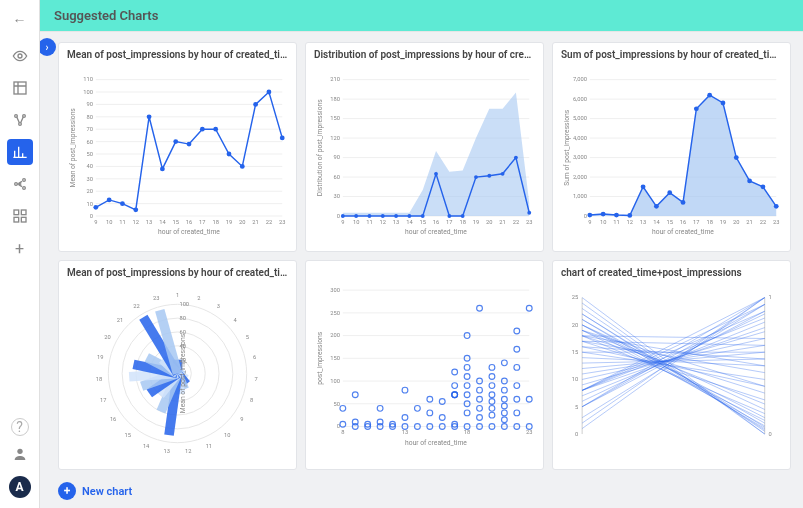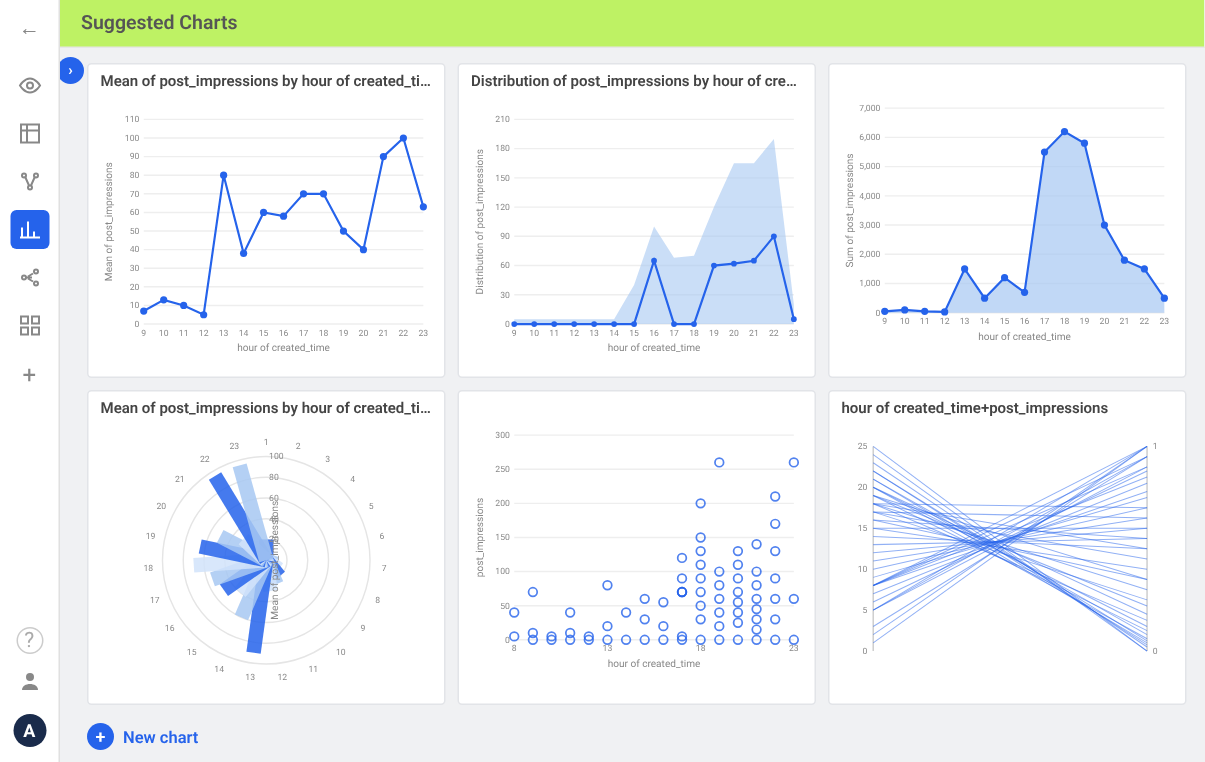--- a/index.html
+++ b/index.html
@@ -7,21 +7,21 @@
   .app { display: flex; height: 100%; }
   .sidebar { width: 40px; background: #fff; display: flex; flex-direction: column; align-items: center; padding-top: 10px; border-right: 1px solid #e0e0e0; }
   .sidebar .back { color: #888; font-size: 14px; margin-bottom: 14px; cursor: pointer; }
   .sidebar .tool { width: 26px; height: 26px; margin: 3px 0; border-radius: 4px; display:flex; align-items:center; justify-content:center; color:#888; cursor:pointer; }
   .sidebar .tool.active { background: #2563eb; color: #fff; }
   .sidebar .tool svg { width:16px; height:16px; }
   .sidebar .spacer { flex: 1; }
   .sidebar .bottom { display:flex; flex-direction:column; align-items:center; padding-bottom:10px; gap:10px; }
   .sidebar .bottom .circle { width:22px; height:22px; border-radius:50%; background:#1a2b4b; color:#fff; display:flex; align-items:center; justify-content:center; font-size:12px; font-weight:bold;}
   .main { flex:1; display:flex; flex-direction:column; overflow:hidden; }
-  .titlebar { padding: 8px 14px; font-size: 13px; font-weight: 600; color:#555; background:#bef264; border-bottom:1px solid #e6e6e6; position:relative;}
+  .titlebar { padding: 8px 14px; font-size: 13px; font-weight: 600; color:#555; background:#5eead4; border-bottom:1px solid #e6e6e6; position:relative;}
   .collapse-chip { position:absolute; left:-2px; top:38px; width:18px; height:18px; background:#2563eb; color:#fff; border-radius:50%; display:flex; align-items:center; justify-content:center; font-size:10px; z-index:5; cursor:pointer;}
   .grid { flex:1; display:grid; grid-template-columns: repeat(3, 1fr); grid-template-rows: repeat(2, 1fr); gap:8px; padding: 10px 12px 4px 18px; overflow:hidden; }
   .card { background:#fff; border:1px solid #e2e4e8; border-radius:3px; padding:6px 8px 4px 8px; display:flex; flex-direction:column; overflow:hidden; }
   .card-title { font-size:10px; font-weight:600; color:#444; white-space:nowrap; overflow:hidden; text-overflow:ellipsis; margin-bottom:4px; }
   .chartbox { flex:1; position:relative; }
   svg.chart { width:100%; height:100%; display:block; }
   .axis-label { font-size:7px; fill:#888; }
   .tick-label { font-size:6px; fill:#888; }
   .footer { padding: 8px 18px; }
   .new-chart { display:flex; align-items:center; gap:6px; color:#2563eb; font-size:11px; font-weight:600; cursor:pointer; }
@@ -207,20 +207,21 @@
               <circle cx="182.42857142857142" cy="106.07619047619048" r="2" fill="#2563eb"></circle>
               <circle cx="196.28571428571428" cy="104.04761904761904" r="2" fill="#2563eb"></circle>
               <circle cx="210.14285714285714" cy="87.14285714285714" r="2" fill="#2563eb"></circle>
               <circle cx="224" cy="144.61904761904762" r="2" fill="#2563eb"></circle>
               <text x="127" y="167" text-anchor="middle" class="axis-label">hour of created_time</text>
               <text x="0" y="0" transform="translate(8 77) rotate(-90)" text-anchor="middle" class="axis-label">Distribution of post_impressions</text>
             </svg>
           </div>
       </div>
       <div class="card">
+        <div class="card-title">Sum of post_impressions by hour of created_time</div>
         <div class="chartbox">
             <svg class="chart" id="c2" viewBox="0 0 230 170">
               <line x1="30" x2="224" y1="148" y2="148" stroke="#eee"></line>
               <text x="27" y="150" text-anchor="end" class="tick-label">0</text>
               <line x1="30" x2="224" y1="127.71428571428572" y2="127.71428571428572" stroke="#eee"></line>
               <text x="27" y="129.71428571428572" text-anchor="end" class="tick-label">1,000</text>
               <line x1="30" x2="224" y1="107.42857142857143" y2="107.42857142857143" stroke="#eee"></line>
               <text x="27" y="109.42857142857143" text-anchor="end" class="tick-label">2,000</text>
               <line x1="30" x2="224" y1="87.14285714285714" y2="87.14285714285714" stroke="#eee"></line>
               <text x="27" y="89.14285714285714" text-anchor="end" class="tick-label">3,000</text>
@@ -425,21 +426,21 @@
               <circle cx="211.06666666666666" cy="48.60000000000001" r="3" fill="none" stroke="#2563eb" stroke-width="1.2" opacity="0.8"></circle>
               <circle cx="224" cy="148" r="3" fill="none" stroke="#2563eb" stroke-width="1.2" opacity="0.8"></circle>
               <circle cx="224" cy="119.6" r="3" fill="none" stroke="#2563eb" stroke-width="1.2" opacity="0.8"></circle>
               <circle cx="224" cy="24.933333333333323" r="3" fill="none" stroke="#2563eb" stroke-width="1.2" opacity="0.8"></circle>
               <text x="127" y="167" text-anchor="middle" class="axis-label">hour of created_time</text>
               <text x="0" y="0" transform="translate(8 77) rotate(-90)" text-anchor="middle" class="axis-label">post_impressions</text>
             </svg>
           </div>
       </div>
       <div class="card">
-        <div class="card-title">hour of created_time+post_impressions</div>
+        <div class="card-title">chart of created_time+post_impressions</div>
         <div class="chartbox">
             <svg class="chart" id="c5" viewBox="0 0 230 170">
               <line x1="22" x2="22" y1="6" y2="148" stroke="#ccc"></line>
               <line x1="212" x2="212" y1="6" y2="148" stroke="#ccc"></line>
               <text x="18" y="150" text-anchor="end" class="tick-label">0</text>
               <text x="18" y="121.6" text-anchor="end" class="tick-label">5</text>
               <text x="18" y="93.19999999999999" text-anchor="end" class="tick-label">10</text>
               <text x="18" y="64.8" text-anchor="end" class="tick-label">15</text>
               <text x="18" y="36.39999999999999" text-anchor="end" class="tick-label">20</text>
               <text x="18" y="8" text-anchor="end" class="tick-label">25</text>

